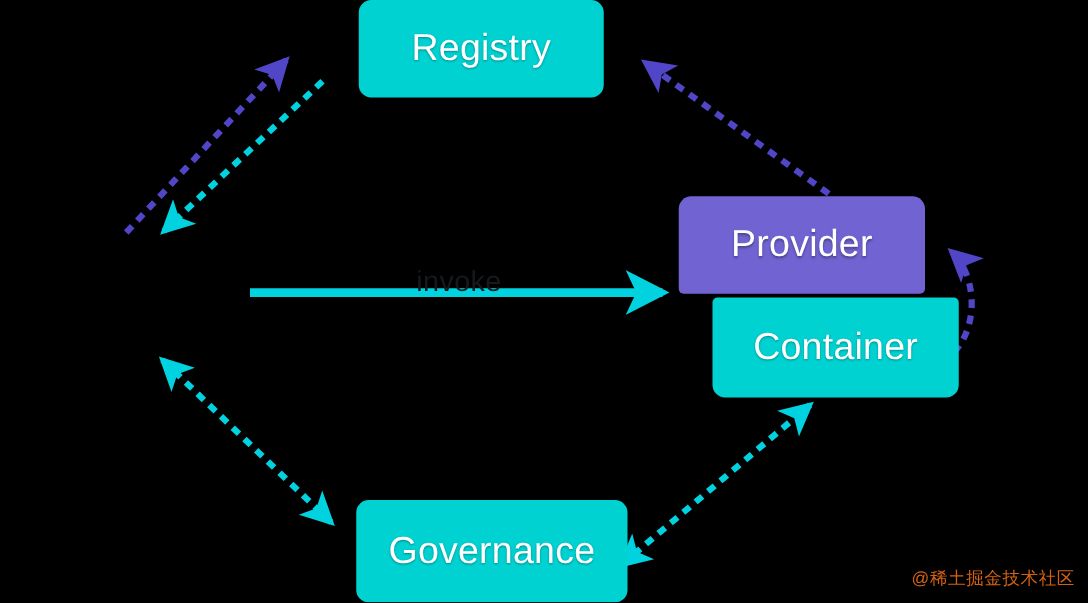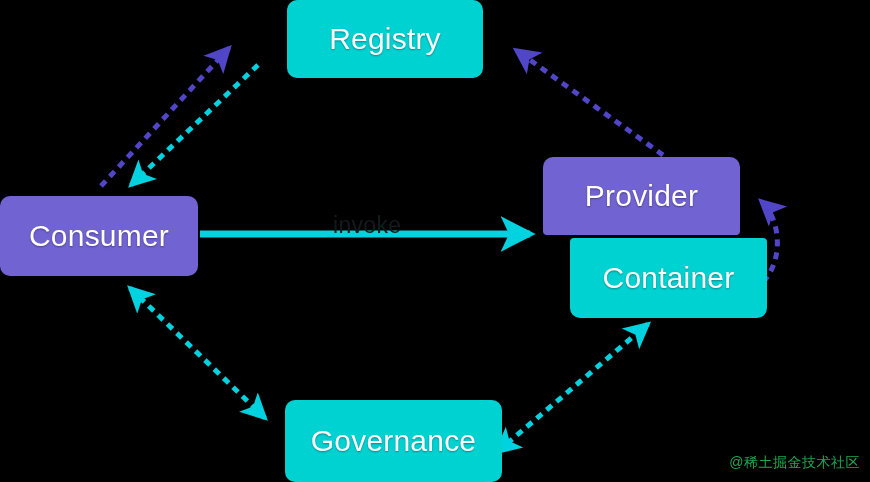--- a/index.html
+++ b/index.html
@@ -57,21 +57,21 @@
     user-select: none;
     white-space: nowrap;
     margin-top: 14px;
   }
   #label-invoke { left: 333px; top: 198px; }
 
   #watermark {
     position: absolute;
     right: 10px;
     bottom: 10px;
-    color: #22c55e;
+    color: #f97316;
     font-size: 14px;
     letter-spacing: 0.5px;
     opacity: 0.85;
     user-select: none;
     white-space: nowrap;
   }
 </style>
 </head>
 <body>
 
@@ -105,23 +105,20 @@
 
     <path d="M 130,288 L 265,418" fill="none" stroke="#00d2e0" stroke-width="5" stroke-dasharray="7 6" stroke-linecap="butt" marker-start="url(#arrow-cyan-start)" marker-end="url(#arrow-cyan)"></path>
 
     <path d="M 497,452 L 648,324" fill="none" stroke="#00d2e0" stroke-width="5" stroke-dasharray="7 6" stroke-linecap="butt" marker-start="url(#arrow-cyan-start)" marker-end="url(#arrow-cyan)"></path>
   </svg>
 
   <div id="registry" class="node node-cyan r-all">
     <span>Registry</span>
   </div>
 
-  <div id="consumer" class="node node-purple r-all">
-    <span>Consumer</span>
-  </div>
 
   <div id="provider" class="node node-purple r-top">
     <span>Provider</span>
   </div>
 
   <div id="container" class="node node-cyan r-bottom">
     <span>Container</span>
   </div>
 
   <div id="governance" class="node node-cyan r-all">

